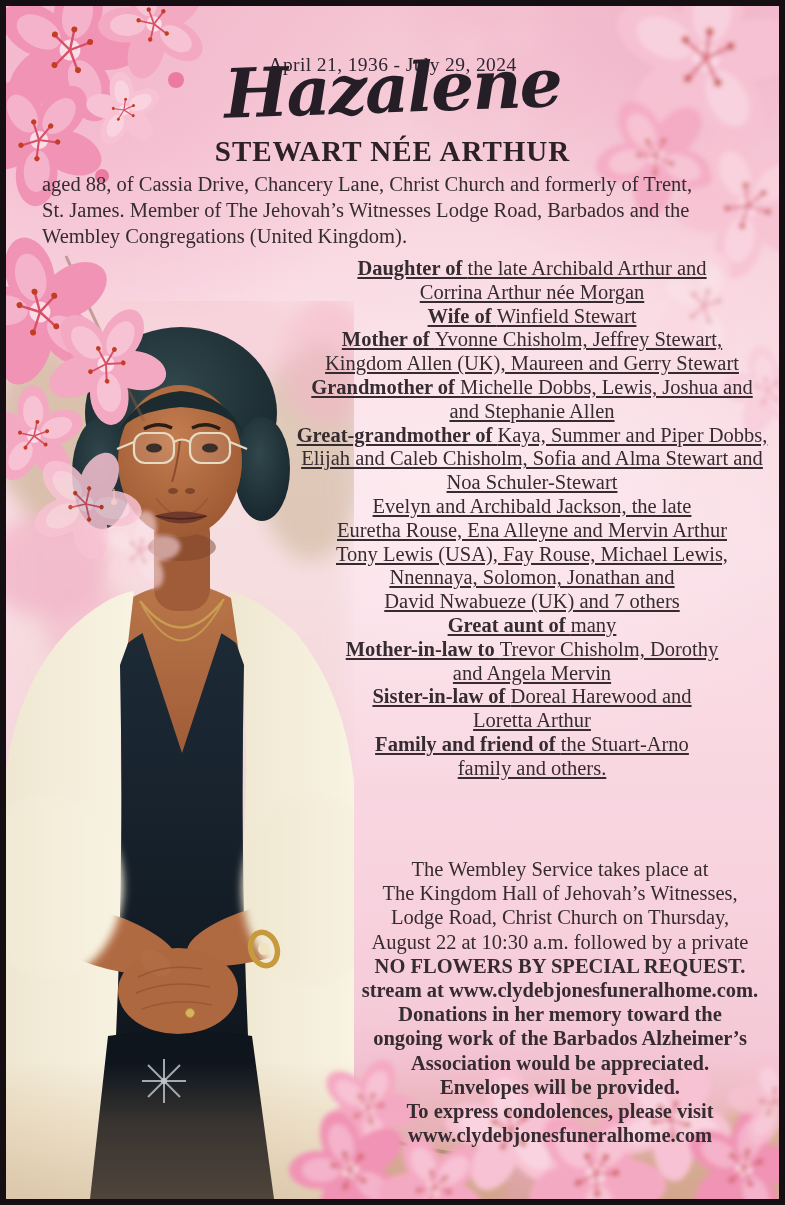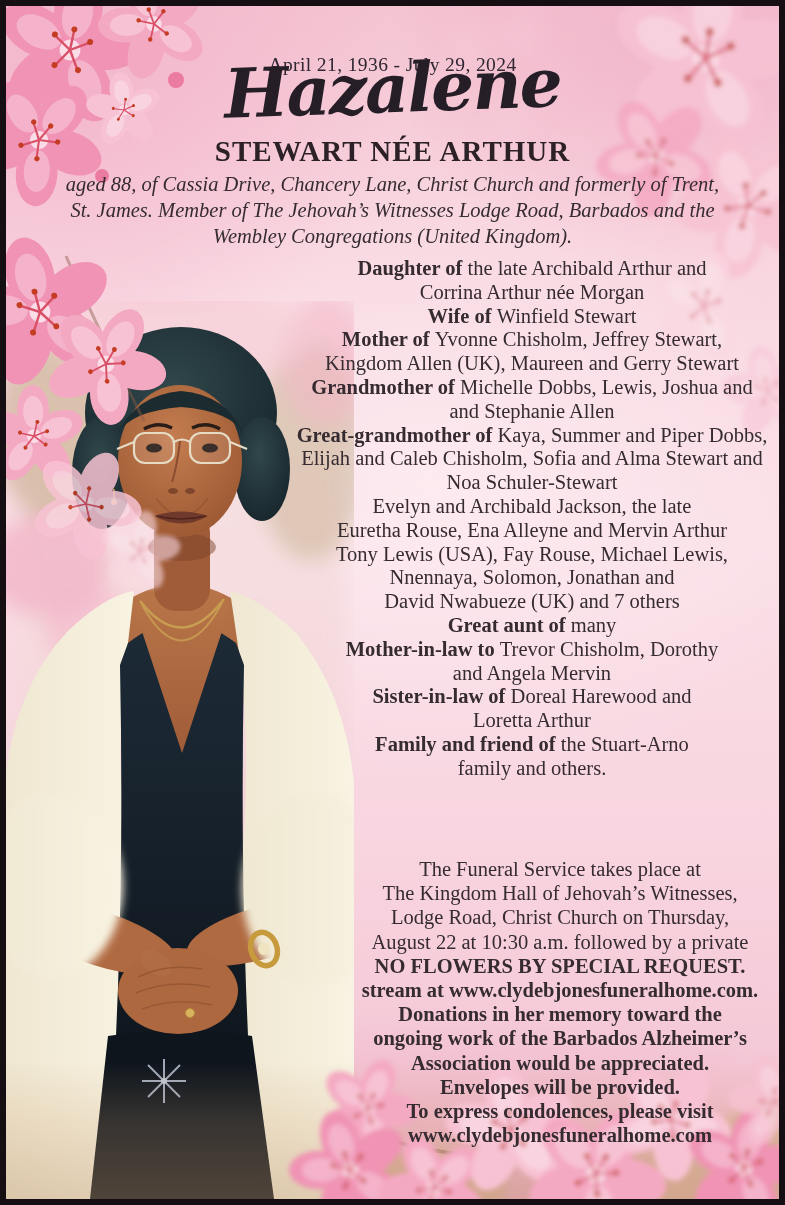--- a/index.html
+++ b/index.html
@@ -22,24 +22,24 @@
   }
   #blossoms{left:0;top:0;z-index:3;pointer-events:none;}
   .content{position:absolute;inset:0;z-index:4;}
   .dates{position:absolute;top:24px;left:0;right:0;text-align:center;
     font-size:19.5px;letter-spacing:.4px;color:#2e2630;margin-top:24px;}
   .script-name{position:absolute;top:40px;left:0;right:0;text-align:center;
     font-family:"DejaVu Serif",serif;font-style:italic;font-weight:bold;
     font-size:68px;line-height:84px;letter-spacing:-2px;color:#261e27;transform:rotate(-2deg);}
   .surname{position:absolute;top:129px;left:0;right:0;text-align:center;
     font-size:29px;font-weight:bold;letter-spacing:1px;color:#2b2127;}
-  .intro{position:absolute;top:165px;left:36px;right:36px;text-align:center;
-    font-size:20.5px;line-height:26px;font-style:italic;}
+  .intro{position:absolute;top:165px;left:36px;right:36px;
+    font-size:20.5px;line-height:26px;}
   .relations{position:absolute;top:251px;left:278px;width:496px;text-align:center;
-    font-size:20.5px;line-height:23.8px;}
+    font-size:20.5px;line-height:23.8px;text-decoration:underline;}
   .service{position:absolute;top:851px;left:332px;width:444px;text-align:center;
     font-size:20.5px;line-height:24.2px;}
   .tline{white-space:nowrap;}
   .b{font-weight:bold;}
 </style>
 </head>
 <body>
 
 <div class="page">
 
@@ -270,21 +270,21 @@
         <div class="tline"><span>David Nwabueze (UK) and 7 others</span></div>
         <div class="tline"><span class="b">Great aunt of </span><span>many</span></div>
         <div class="tline"><span class="b">Mother-in-law to </span><span>Trevor Chisholm, Dorothy</span></div>
         <div class="tline"><span>and Angela Mervin</span></div>
         <div class="tline"><span class="b">Sister-in-law of </span><span>Doreal Harewood and</span></div>
         <div class="tline"><span>Loretta Arthur</span></div>
         <div class="tline"><span class="b">Family and friend of </span><span>the Stuart-Arno</span></div>
         <div class="tline"><span>family and others.</span></div>
       </div>
     <div class="service">
-        <div class="tline"><span>The Funeral Service takes place at</span></div>
+        <div class="tline"><span>The Wembley Service takes place at</span></div>
         <div class="tline"><span>The Kingdom Hall of Jehovah’s Witnesses,</span></div>
         <div class="tline"><span>Lodge Road, Christ Church on Thursday,</span></div>
         <div class="tline"><span>August 22 at 10:30 a.m. followed by a private</span></div>
         <div class="tline"><span class="b">NO FLOWERS BY SPECIAL REQUEST.</span></div>
         <div class="tline"><span class="b">stream at www.clydebjonesfuneralhome.com.</span></div>
         <div class="tline"><span class="b">Donations in her memory toward the</span></div>
         <div class="tline"><span class="b">ongoing work of the Barbados Alzheimer’s</span></div>
         <div class="tline"><span class="b">Association would be appreciated.</span></div>
         <div class="tline"><span class="b">Envelopes will be provided.</span></div>
         <div class="tline"><span class="b">To express condolences, please visit</span></div>

